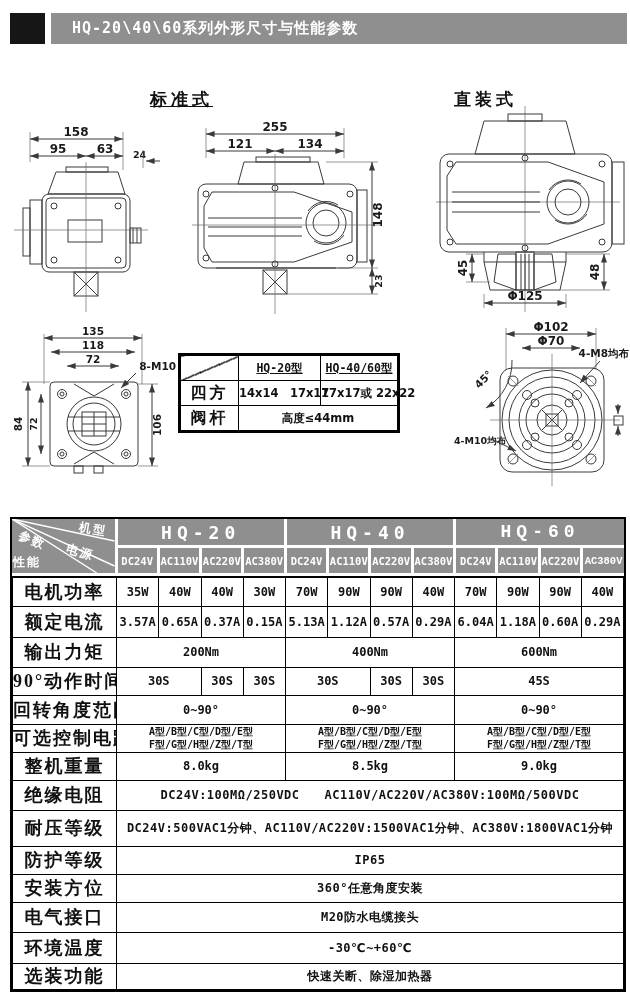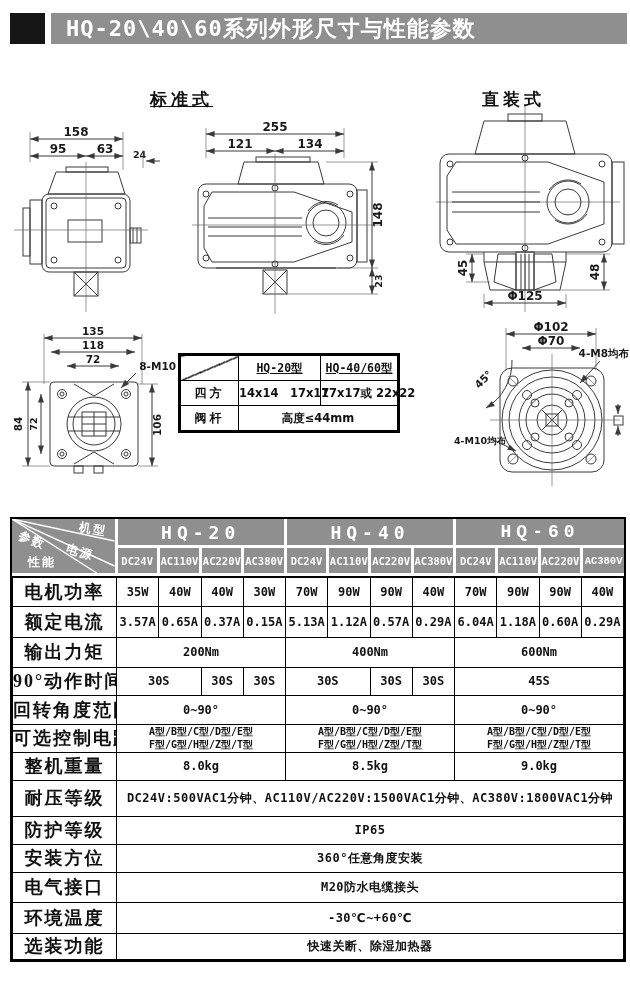--- a/index.html
+++ b/index.html
@@ -2,25 +2,25 @@
 <html><head>
 <meta charset="utf-8">
 <style>
   html,body{margin:0;padding:0;background:#fff;}
   .page{position:relative;width:630px;height:998px;background:#fff;overflow:hidden;
         font-family:"DejaVu Sans",sans-serif;color:#111;}
   
   .title-sq{position:absolute;left:10px;top:13px;width:35px;height:31px;background:#161616;}
   .titlebar{position:absolute;left:51px;top:13px;width:576px;height:31px;background:#8f8f8f;
             display:flex;align-items:center;}
-  .titlebar h1{margin:0;padding-left:15px;font-size:22px;font-weight:bold;color:#fff;letter-spacing:1px;
+  .titlebar h1{margin:0;padding-left:21px;font-size:15px;font-weight:bold;color:#fff;letter-spacing:1px;
                font-family:"DejaVu Sans Mono","DejaVu Sans",sans-serif;white-space:nowrap;}
   .sec-label{position:absolute;font-size:17px;font-weight:bold;letter-spacing:4px;color:#111;}
   #lbl-std{left:150px;top:88px;text-decoration:underline;}
-  #lbl-direct{left:482px;top:88px;}
+  #lbl-direct{left:454px;top:88px;}
   
   svg.draw{position:absolute;}
   svg.draw line,svg.draw path,svg.draw rect,svg.draw circle,svg.draw polygon,svg.draw polyline
     {stroke:#3a3a3a;stroke-width:1;fill:none;}
   svg.draw .cl{stroke:#6a6a6a;stroke-width:0.7;}
   svg.draw .dim{stroke:#3a3a3a;stroke-width:1;}
   svg.draw text{font-family:"DejaVu Sans",sans-serif;font-weight:bold;font-size:12px;fill:#1a1a1a;
                 stroke:none;}
   svg.draw text.sm{font-size:9.5px;}
   svg.draw text.md{font-size:10.5px;}
@@ -28,40 +28,40 @@
          font-size:13px;font-weight:bold;line-height:15px;white-space:nowrap;}
   
   .dtab{position:absolute;left:178px;top:353px;width:218px;border:2px solid #000;background:#fff;}
   .dtab table{width:100%;border-collapse:collapse;table-layout:fixed;}
   .dtab td{border:1px solid #000;text-align:center;font-weight:bold;font-size:11.5px;
            padding:0;height:24px;white-space:nowrap;}
   .dtab td.ttl{letter-spacing:5px;font-size:13px;height:23px;}
   .dtab td.colh{text-decoration:underline;font-family:"DejaVu Sans Mono","DejaVu Sans",sans-serif;}
   .dtab td.diag{background:
      linear-gradient(to bottom right,transparent 48.5%,#000 48.5%,#000 51.5%,transparent 51.5%);}
-  .dtab td.lab{letter-spacing:3px;font-size:12px;}
+  .dtab td.lab{letter-spacing:3px;font-size:16px;}
   
   .mtab{position:absolute;left:10px;top:517px;width:612px;border:2px solid #000;background:#fff;}
   .mtab table{width:100%;border-collapse:collapse;table-layout:fixed;}
   .ht td{background:#8f8f8f;color:#fff;font-weight:bold;text-align:center;vertical-align:middle;
          border:0;border-right:3px solid #fff;border-bottom:3px solid #fff;padding:0;
          font-family:"DejaVu Sans Mono","DejaVu Sans",sans-serif;}
   .ht td:last-child{border-right:0;font-family:Liberation Mono, monospace;}
   .ht td.grp{height:26px;font-size:18px;letter-spacing:5px;}
   .ht td.volt{height:25px;font-size:10.5px;letter-spacing:0;}
   .corner{position:relative;padding:0;}
   .corner-box{position:absolute;inset:0;}
   .corner-box svg{position:absolute;inset:0;width:100%;height:100%;}
   .corner-box svg line{stroke:#fff;stroke-width:1.4;}
   .corner-box span{position:absolute;font-size:12px;font-weight:bold;color:#fff;letter-spacing:2px;
                    font-family:"DejaVu Sans",sans-serif;white-space:nowrap;}
   .c-a{top:2px;right:8px;transform:rotate(9deg);}
   .c-b{top:13px;left:6px;transform:rotate(22deg);}
   .c-c{top:25px;left:54px;transform:rotate(17deg);}
-  .c-d{bottom:2px;left:16px;}
+  .c-d{bottom:2px;left:1px;}
   .bt{border-top:2px solid #000;}
   .bt td{border:1px solid #000;text-align:center;vertical-align:middle;font-weight:bold;
          font-size:12px;padding:0;font-family:"DejaVu Sans Mono","DejaVu Sans",sans-serif;
          white-space:nowrap;overflow:hidden;}
   .bt td.lab{font-family:Liberation Serif, serif;font-size:18px;letter-spacing:2px;}
   .bt td.two-line{font-size:10px;line-height:1.3;white-space:pre-line;letter-spacing:0;margin-top:16px;}
   .bt td.wide{font-size:12px;letter-spacing:0.5px;}
 </style>
 </head>
 <body>
@@ -433,20 +433,24 @@
 F型/G型/H型/Z型/T型</td>
             <td colspan="4" class="two-line">A型/B型/C型/D型/E型
 F型/G型/H型/Z型/T型</td>
           </tr>
           <tr style="height: 28px;">
             <td class="lab">整机重量</td>
             <td colspan="4">8.0kg</td>
             <td colspan="4">8.5kg</td>
             <td colspan="4">9.0kg</td>
           </tr>
+          <tr style="height: 30px;">
+            <td class="lab">绝缘电阻</td>
+            <td colspan="12" class="wide">DC24V:100MΩ/250VDC　　AC110V/AC220V/AC380V:100MΩ/500VDC</td>
+          </tr>
           <tr style="height: 36px;">
             <td class="lab">耐压等级</td>
             <td colspan="12" class="wide">DC24V:500VAC1分钟、AC110V/AC220V:1500VAC1分钟、AC380V:1800VAC1分钟</td>
           </tr>
           <tr style="height: 28px;">
             <td class="lab">防护等级</td>
             <td colspan="12" class="wide">IP65</td>
           </tr>
           <tr style="height: 28px;">
             <td class="lab">安装方位</td>

